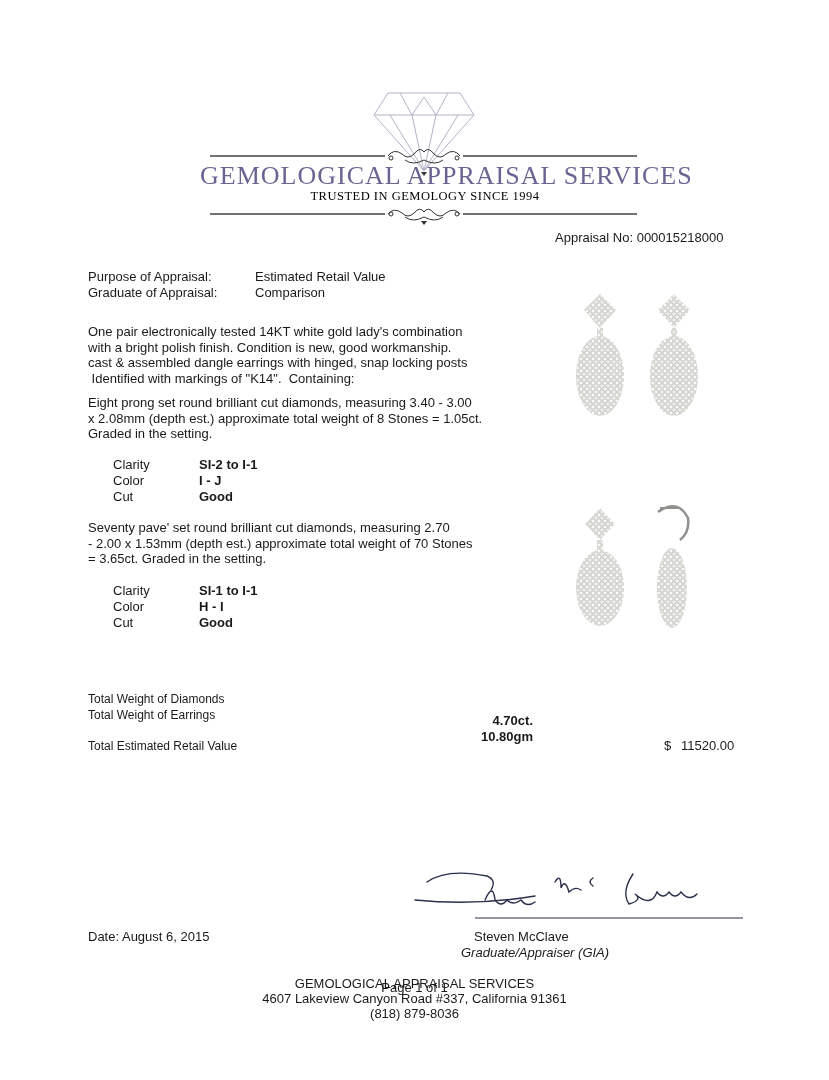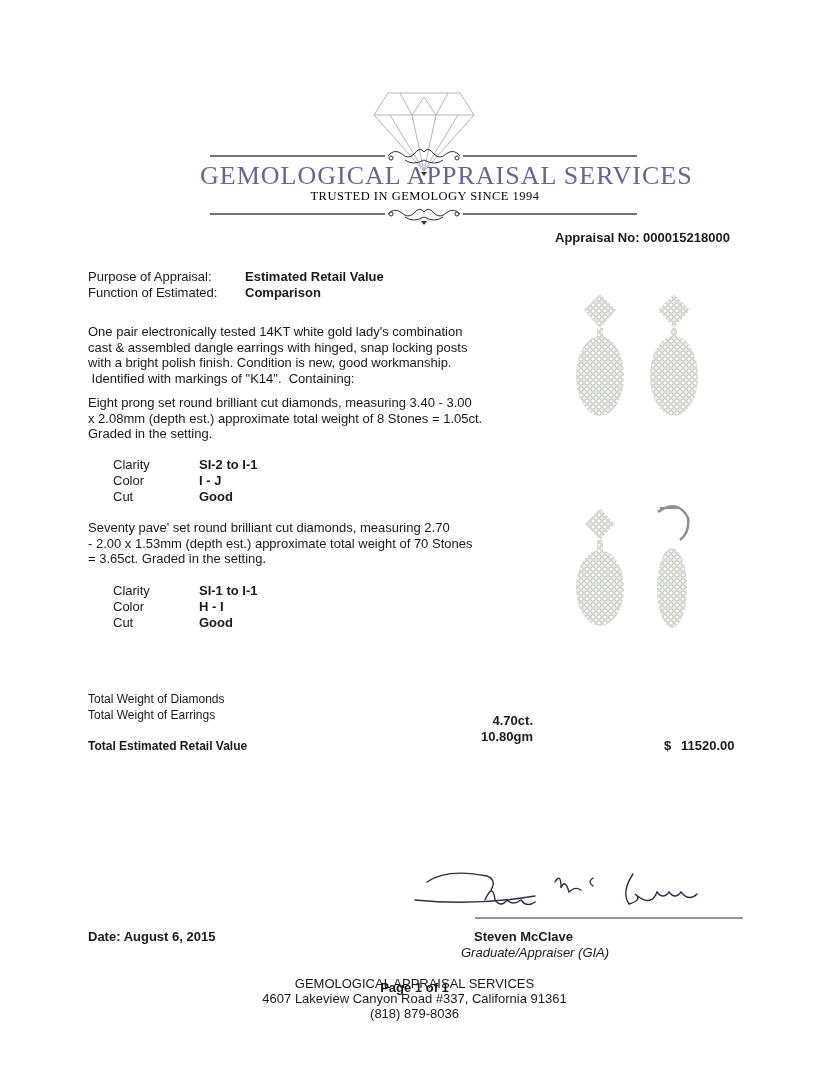--- a/index.html
+++ b/index.html
@@ -6,31 +6,31 @@
   body { width: 829px; height: 1080px; position: relative; overflow: hidden;
          font-family: "Liberation Sans", sans-serif; color: #1a1a1a; font-size: 13px; }
   .abs { position: absolute; }
   .logo-wrap { left: 200px; top: 85px; width: 450px; height: 140px; }
   .logo-title { position: absolute; left: 0; width: 450px; top: 76px; text-align: center;
                 font-family: "Liberation Serif", serif; color: #6a6493; font-size: 26px;
                 letter-spacing: 1px; white-space: nowrap; }
   .logo-sub { position: absolute; left: 0; width: 450px; top: 104px; text-align: center;
               font-family: "Liberation Serif", serif; color: #000000; font-size: 12.5px;
               letter-spacing: 0.5px; white-space: nowrap; }
-  .appraisal-no { left: 555px; top: 230px; font-weight: bold; font-size: 13px; }
+  .appraisal-no { left: 555px; top: 230px; font-weight: normal; font-size: 13px; }
   .row { position: absolute; left: 88px; font-size: 13px; line-height: 16px; white-space: nowrap; }
   .row .lbl { display: inline-block; width: 157px; }
-  .row .val { font-weight: bold; }
+  .row .val { font-weight: normal; margin-left: 10px; }
   .para { position: absolute; left: 88px; width: 430px; font-size: 13px; line-height: 15.5px; }
   .grade { position: absolute; left: 113px; font-size: 13px; line-height: 16px; }
   .grade .lbl { display: inline-block; width: 86px; }
   .grade .val { font-weight: bold; }
   .totals { position: absolute; left: 88px; font-size: 12px; line-height: 16px; white-space: nowrap; }
   .tot-val { position: absolute; font-weight: bold; font-size: 13px; text-align: right; width: 90px; margin-top: 22px; }
-  .bold { font-weight: bold; }
+  .bold { font-weight: normal; }
   .center-block { position: absolute; left: 0; width: 829px; text-align: center; font-size: 13px; line-height: 15.5px; }
   .earring-photo { position: absolute; }
 </style>
 </head>
 <body>
 
 <div class="abs logo-wrap">
   <svg width="450" height="140" style="position:absolute;left:0;top:0">
 
     <g stroke="#b4b2c8" stroke-width="1" fill="none">
@@ -69,27 +69,27 @@
   <div class="logo-title">GEMOLOGICAL APPRAISAL SERVICES</div>
   <div class="logo-sub">TRUSTED IN GEMOLOGY SINCE 1994</div>
 </div>
 
 <div class="abs appraisal-no">Appraisal No: 000015218000</div>
 
 <div class="row" style="top:269px">
   <span class="lbl">Purpose of Appraisal:</span><span class="val">Estimated Retail Value</span>
 </div>
 <div class="row" style="top:285px">
-  <span class="lbl">Function of Estimated:</span><span class="val">Comparison</span>
+  <span class="lbl">Graduate of Appraisal:</span><span class="val">Comparison</span>
 </div>
 
 <div class="para" style="top:324px">
   <div>One pair electronically tested 14KT white gold lady's combination</div>
+  <div>with a bright polish finish. Condition is new, good workmanship.</div>
   <div>cast &amp; assembled dangle earrings with hinged, snap locking posts</div>
-  <div>with a bright polish finish. Condition is new, good workmanship.</div>
   <div style="white-space:pre"> Identified with markings of "K14".  Containing:</div>
 </div>
 
 <div class="para" style="top:395px">
   <div>Eight prong set round brilliant cut diamonds, measuring 3.40 - 3.00</div>
   <div>x 2.08mm (depth est.) approximate total weight of 8 Stones = 1.05ct.</div>
   <div>Graded in the setting.</div>
 </div>
 <div class="grade" style="top:457px">
   <div><span class="lbl">Clarity</span><span class="val">SI-2 to I-1</span></div>

